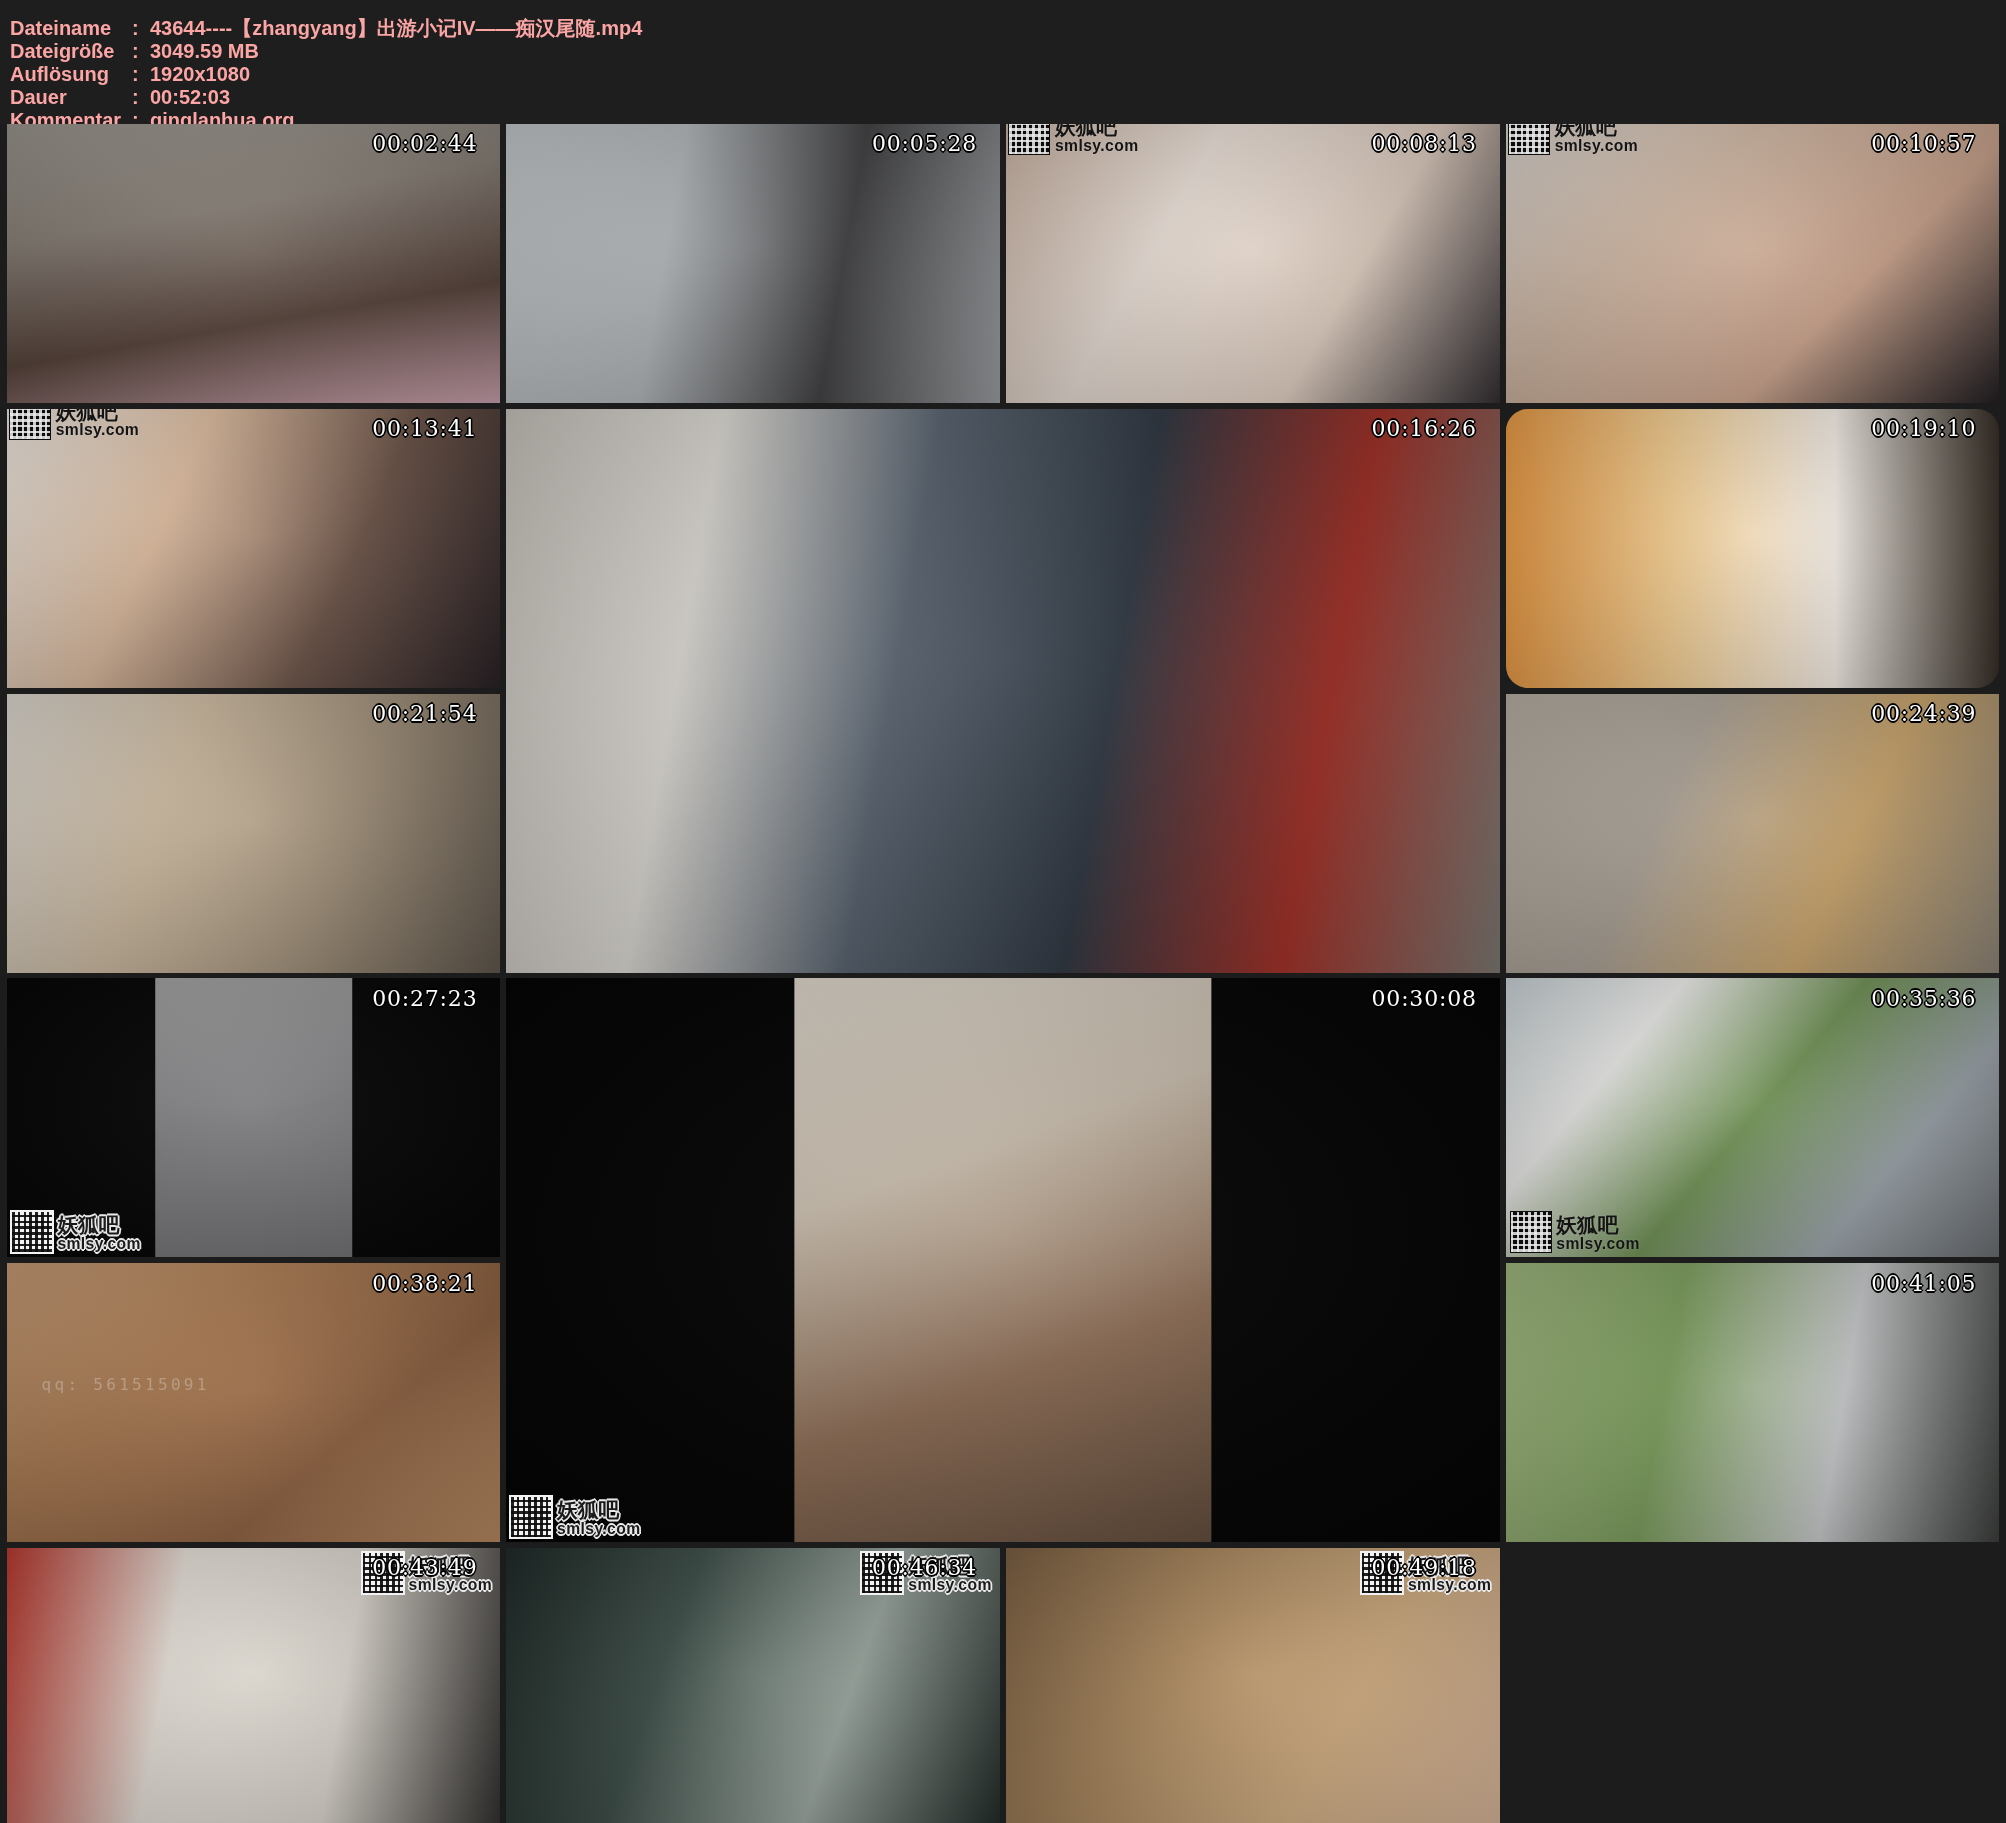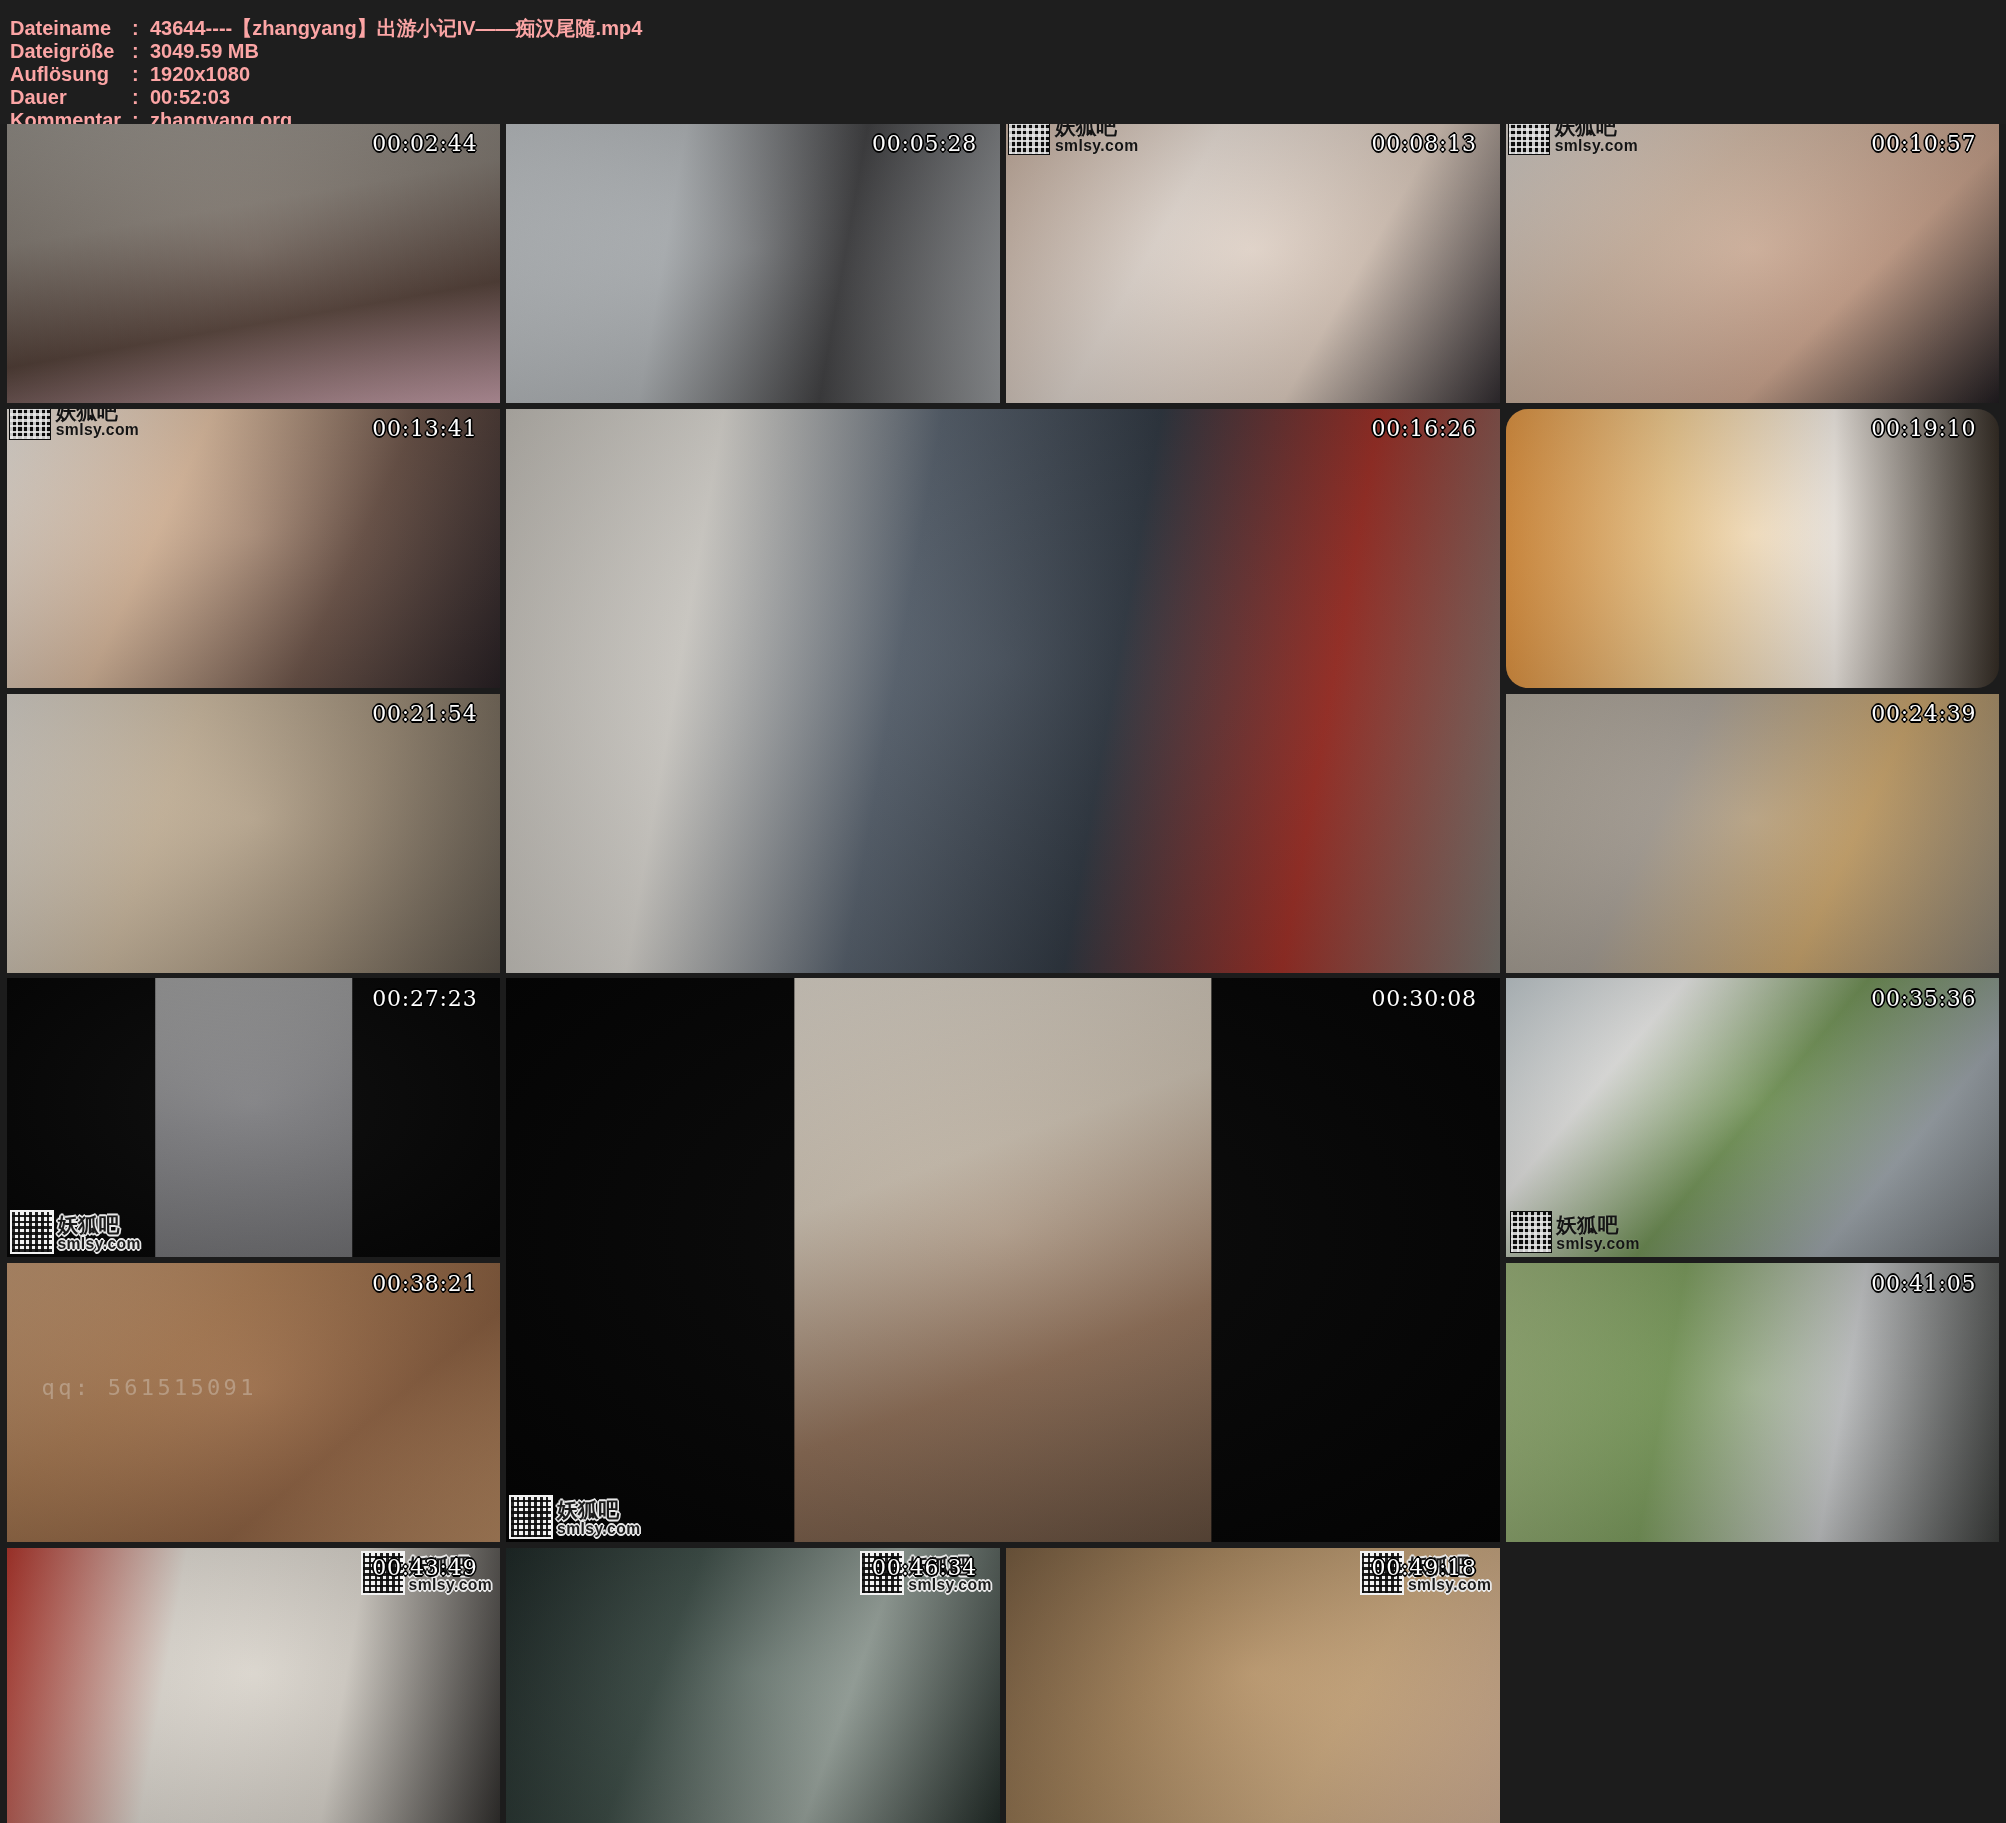--- a/index.html
+++ b/index.html
@@ -80,21 +80,21 @@
   .wm-light .site{
     color:#1a1a1a;
     text-shadow:-1.7px 0 #e8e8e8,1.7px 0 #e8e8e8,0 -1.7px #e8e8e8,0 1.7px #e8e8e8,
                 -0.8px -0.8px #e8e8e8,0.8px 0.8px #e8e8e8,-0.8px 0.8px #e8e8e8,0.8px -0.8px #e8e8e8;
   }
 
   
   .qq-text{
     position:absolute;left:35px;top:40%;z-index:2;
     font-family:"DejaVu Sans Mono",monospace;
-    font-size:22px;letter-spacing:3.3px;color:rgba(230,225,220,0.35);
+    font-size:16px;letter-spacing:3.3px;color:rgba(230,225,220,0.35);
   }
 </style>
 </head>
 <body>
 
 <div class="meta-header">
   <div class="meta-line">
     <span class="meta-label">Dateiname</span>
     <span class="meta-sep">:</span>
     <span class="meta-value">43644----【zhangyang】出游小记IV——痴汉尾随.mp4</span>
@@ -110,21 +110,21 @@
     <span class="meta-value">1920x1080</span>
   </div>
   <div class="meta-line">
     <span class="meta-label">Dauer</span>
     <span class="meta-sep">:</span>
     <span class="meta-value">00:52:03</span>
   </div>
   <div class="meta-line">
     <span class="meta-label">Kommentar</span>
     <span class="meta-sep">:</span>
-    <span class="meta-value">zhangyang.org</span>
+    <span class="meta-value">qinglanhua.org</span>
   </div>
 </div>
 
 <div class="grid">
     <div class="thumb" style="background: linear-gradient(170deg, rgb(152, 147, 140), rgb(133, 125, 117), rgb(85, 66, 58), rgb(202, 162, 173));">
       <span class="ts">00:02:44</span>
     </div>
     <div class="thumb" style="background: linear-gradient(100deg, rgb(194, 198, 201), rgb(174, 178, 181), rgb(63, 63, 65), rgb(156, 159, 162));">
       <span class="ts">00:05:28</span>
     </div>

